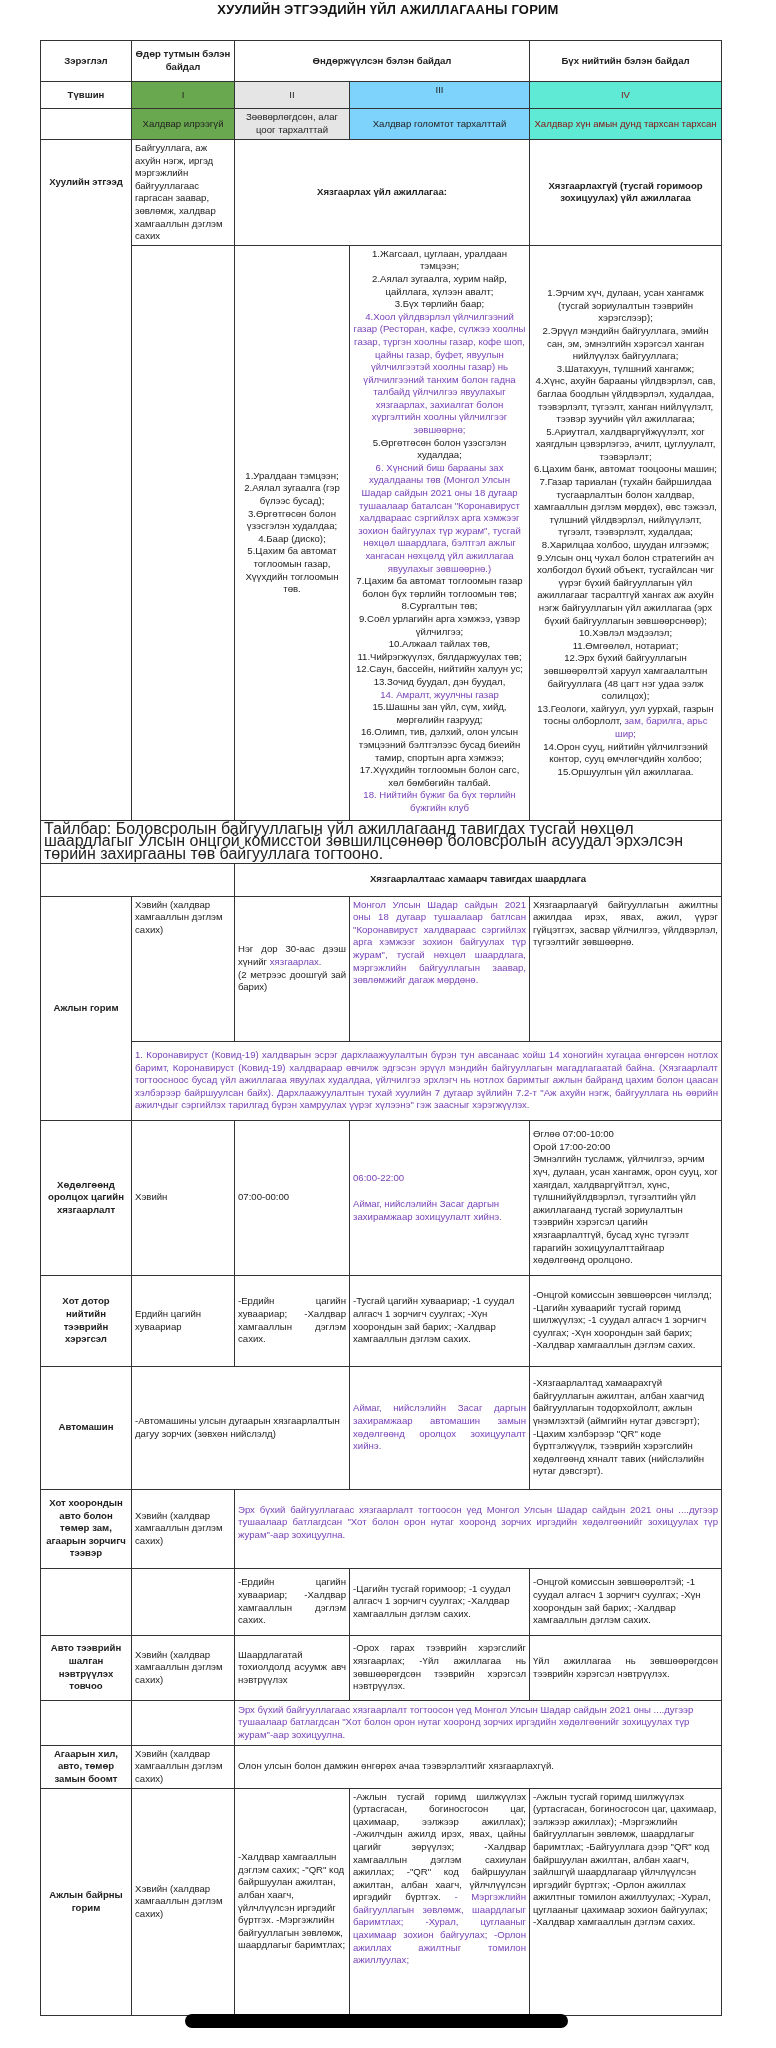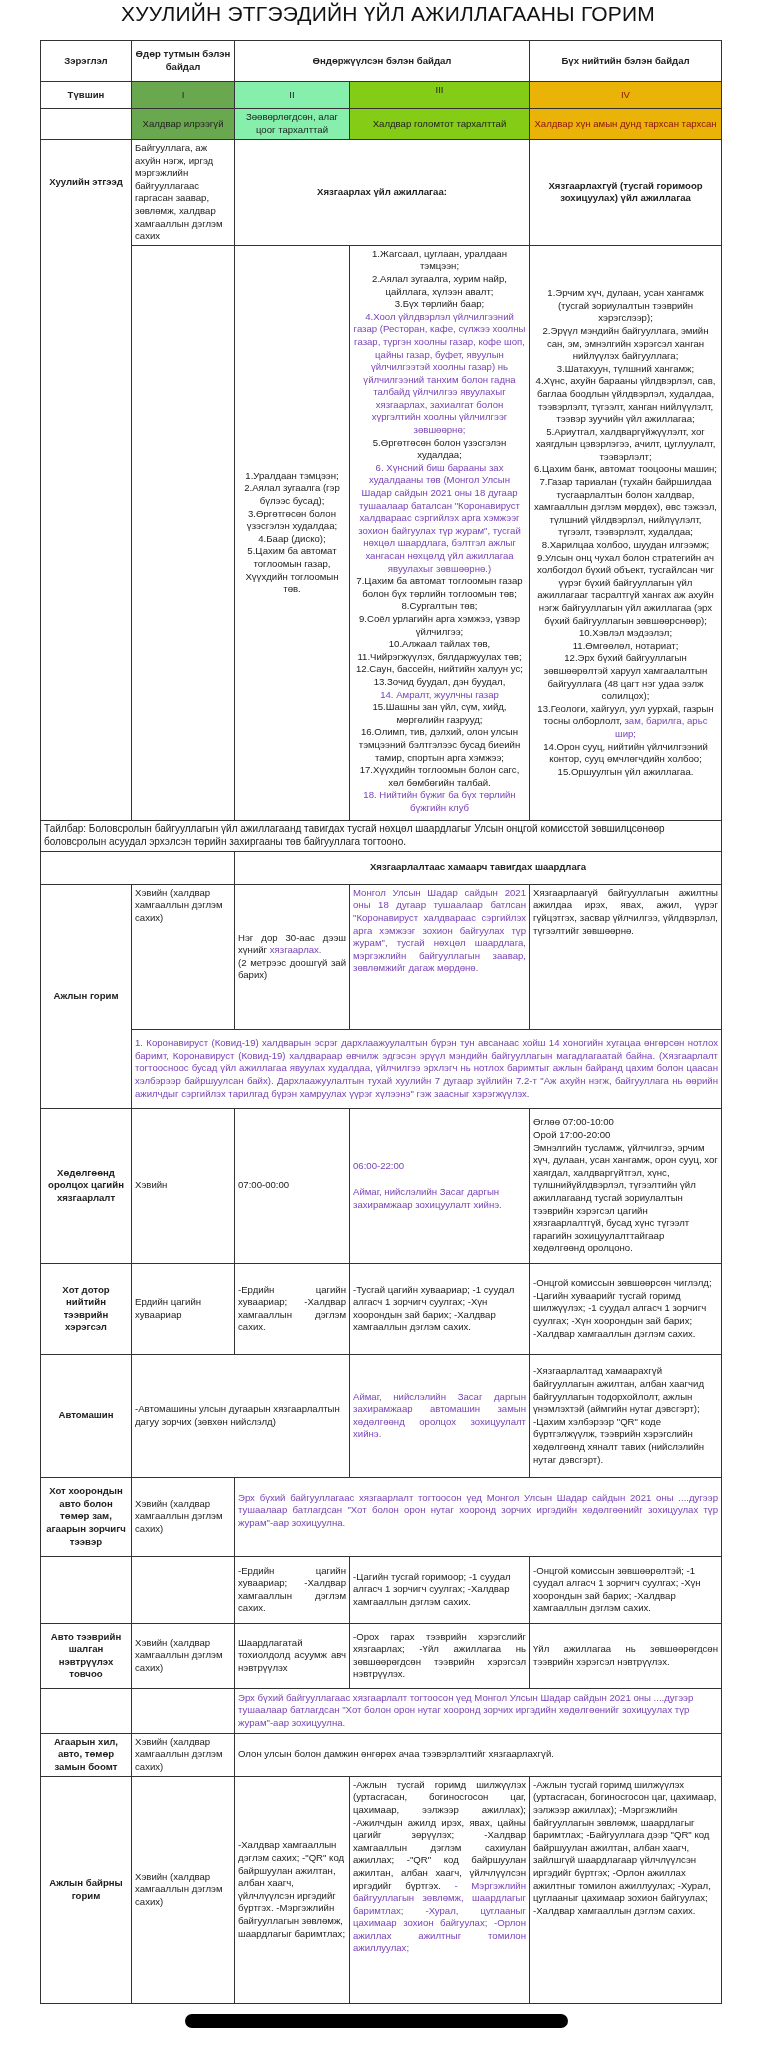--- a/index.html
+++ b/index.html
@@ -1,31 +1,31 @@
 <!DOCTYPE html>
 <html><head>
 <meta charset="utf-8">
 <style>
   html, body { margin:0; padding:0; background:#ffffff; }
   body { width:776px; height:2048px; position:relative; overflow:hidden;
          font-family:"Liberation Sans", sans-serif; color:#222; }
   .title { position:absolute; top:2px; left:0; width:776px; text-align:center;
-           font-weight:normal; font-size:21px; letter-spacing:0.2px; color:#111; }
+           font-weight:bold; font-size:13px; letter-spacing:0.2px; color:#111; }
   table.grid { position:absolute; top:40px; left:40px; width:681px;
                border-collapse:collapse; table-layout:fixed; }
   table.grid td { border:1.5px solid #333; font-size:9.6px; line-height:12.6px;
                   vertical-align:middle; padding:2px 3px; word-wrap:break-word; }
   .c { text-align:left; }
   .j { text-align:justify; }
   .hdr { font-size:10.5px; font-weight:bold; text-align:center; }
   .purple { color:#7a44b8; }
   .green { background:#6aa84f; }
-  .yellow { background:#86efac; }
-  .orange { background:#84cc16;margin-left:44px; }
-  .red { background:#eab308; color:#8a1010; }
+  .yellow { background:#e5e5e5; }
+  .orange { background:#7dd3fc;margin-left:44px; }
+  .red { background:#5eead4; color:#8a1010; }
   .lvl { text-align:center; font-size:10px; height:18px; }
   .top { vertical-align:top !important; }
   ul.plain, ol.plain { margin:0; padding:0; list-style:none;text-align:center; }
   .list-purple { color:#7a44b8; }
   .home-bar { position:absolute; left:185px; top:2014px; width:383px; height:14px;
               background:#000; border-radius:7px; }
 </style>
 </head>
 <body>
 
@@ -116,21 +116,21 @@
             <li>11.Өмгөөлөл, нотариат;</li>
             <li>12.Эрх бүхий байгууллагын зөвшөөрөлтэй харуул хамгаалалтын байгууллага (48 цагт нэг удаа ээлж солилцох);</li>
             <li>13.Геологи, хайгуул, уул уурхай, газрын тосны олборлолт,<span class="purple"> зам, барилга, арьс шир;</span></li>
             <li>14.Орон сууц, нийтийн үйлчилгээний контор, сууц өмчлөгчдийн холбоо;</li>
             <li>15.Оршуулгын үйл ажиллагаа.</li>
           </ul>
     </td>
   </tr>
 
   <tr>
-    <td colspan="5" style="height:26px;font-size:10px">Тайлбар: Боловсролын байгууллагын үйл ажиллагаанд тавигдах тусгай нөхцөл шаардлагыг Улсын онцгой комисстой зөвшилцсөнөөр боловсролын асуудал эрхэлсэн төрийн захиргааны төв байгууллага тогтооно.</td>
+    <td colspan="5" style="height:26px;font-size:16px">Тайлбар: Боловсролын байгууллагын үйл ажиллагаанд тавигдах тусгай нөхцөл шаардлагыг Улсын онцгой комисстой зөвшилцсөнөөр боловсролын асуудал эрхэлсэн төрийн захиргааны төв байгууллага тогтооно.</td>
   </tr>
   <tr>
     <td colspan="2" style="height:28px"></td>
     <td colspan="3" class="hdr">Хязгаарлалтаас хамаарч тавигдах шаардлага</td>
   </tr>
 
   <tr>
     <td class="hdr" rowspan="2">Ажлын горим</td>
     <td class="c top" style="height:140px">Хэвийн (халдвар хамгааллын дэглэм сахих)</td>
     <td class="j">

